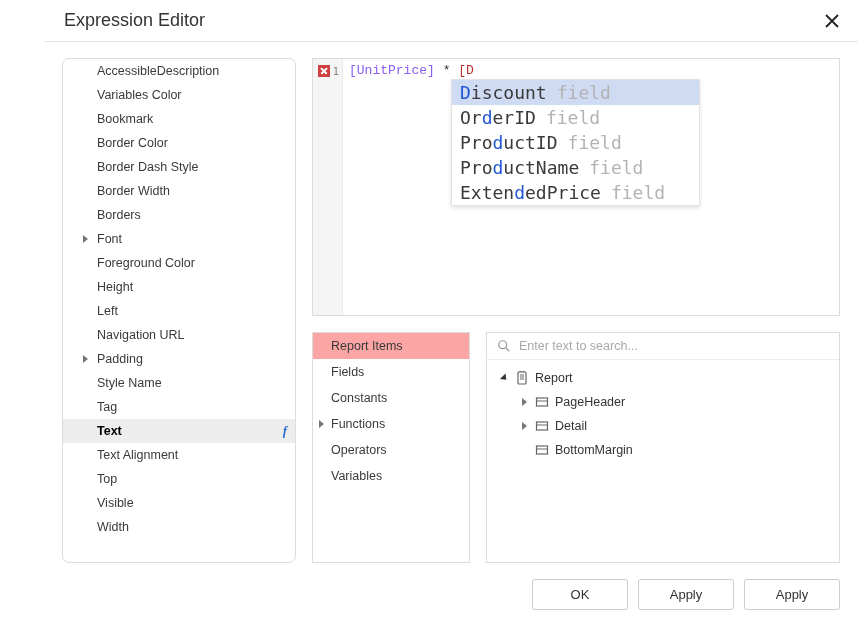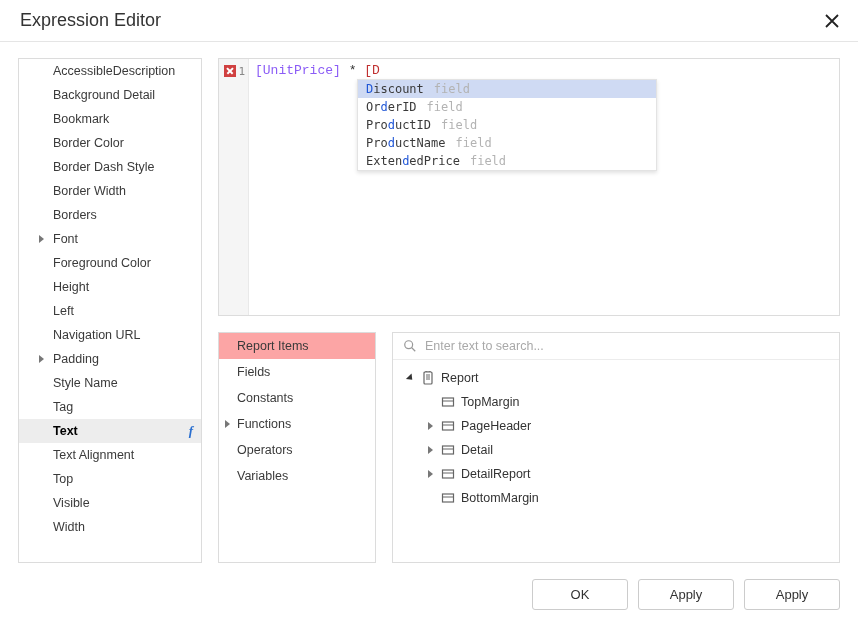--- a/index.html
+++ b/index.html
@@ -9,20 +9,21 @@
     color: #333;
     background: #fff;
     width: 858px;
     height: 626px;
     overflow: hidden;
   }
   .dialog {
     display: flex;
     flex-direction: column;
     height: 100%;
+    margin-left: 44px;
   }
   .titlebar {
     display: flex;
     align-items: center;
     justify-content: space-between;
     padding: 10px 16px 10px 20px;
     border-bottom: 1px solid #e5e5e5;
   }
   .titlebar h1 { font-size: 18px; font-weight: 400; }
   .close-btn {
@@ -35,22 +36,23 @@
     flex: 1;
     display: flex;
     gap: 16px;
     padding: 16px 18px 0 18px;
     min-height: 0;
   }
   .panel {
     border: 1px solid #dcdcdc;
   }
   .left-panel {
-    width: 184px;
+    width: 234px;
     overflow-y: auto;
+    border-radius: 7px;
   }
   .prop-list { list-style: none; }
   .prop-item {
     padding: 5px 8px 5px 34px;
     cursor: pointer;
     position: relative;
     font-size: 12.5px;
     color: #3a3a3a;
   }
   .prop-item.has-expand::before {
@@ -129,25 +131,25 @@
     position: relative;
   }
   .code-line { white-space: pre; }
   .tok-field { color: #8b5cf6; }
   .tok-op    { color: #333; }
   .tok-open  { color: #c03030; }
   .autocomplete {
     position: absolute;
     left: 108px;
     top: 20px;
-    width: 300px;
+    width: 249px;
     background: #fff;
     box-shadow: 0 2px 4px rgba(0,0,0,0.12);
     border: 1px solid #e3e3e3;
-    font-size: 12px;
+    font-size: 18px;
   }
   .ac-item {
     padding: 2px 8px;
     display: flex;
     gap: 10px;
     cursor: pointer;
   }
   .ac-item.sel { background: #cfdaf3; }
   .ac-name { font-family: Consolas, monospace; color: #3a3a3a; }
   .ac-name .hl { color: #2157d6; }
@@ -268,21 +270,21 @@
         <path d="M1 1 L13 13 M13 1 L1 13" stroke="#222" stroke-width="1.8" fill="none"></path>
       </svg>
     </div>
   </div>
 
   <div class="body">
 
     <div class="panel left-panel">
       <ul class="prop-list" id="prop-list">
           <li class="prop-item">AccessibleDescription</li>
-          <li class="prop-item">Background Detail</li>
+          <li class="prop-item">Variables Color</li>
           <li class="prop-item">Bookmark</li>
           <li class="prop-item">Border Color</li>
           <li class="prop-item">Border Dash Style</li>
           <li class="prop-item">Border Width</li>
           <li class="prop-item">Borders</li>
           <li class="prop-item has-expand">Font</li>
           <li class="prop-item">Foreground Color</li>
           <li class="prop-item">Height</li>
           <li class="prop-item">Left</li>
           <li class="prop-item">Navigation URL</li>
@@ -358,60 +360,40 @@
                 <span class="nicon">
                   <svg viewBox="0 0 14 14">
                     <rect x="3" y="1" width="8" height="12" rx="1" fill="none" stroke="#666" stroke-width="1.2"></rect>
                     <path d="M5 1 V0 H9 V1" stroke="#666" stroke-width="1.2" fill="none"></path>
                     <path d="M5 4 H9 M5 6 H9 M5 8 H9" stroke="#666" stroke-width="1"></path>
                   </svg>
                 </span>
                 <span>Report</span>
               </div>
               <div class="tree-node lvl1">
-                <span class="exp"></span>
-                <span class="nicon">
-                  <svg viewBox="0 0 14 14">
-                    <rect x="1.5" y="3" width="11" height="8" fill="none" stroke="#666" stroke-width="1.2"></rect>
-                    <path d="M1.5 6 H12.5" stroke="#666" stroke-width="1"></path>
-                  </svg>
-                </span>
-                <span>TopMargin</span>
-              </div>
-              <div class="tree-node lvl1">
                 <span class="exp has"></span>
                 <span class="nicon">
                   <svg viewBox="0 0 14 14">
                     <rect x="1.5" y="3" width="11" height="8" fill="none" stroke="#666" stroke-width="1.2"></rect>
                     <path d="M1.5 6 H12.5" stroke="#666" stroke-width="1"></path>
                   </svg>
                 </span>
                 <span>PageHeader</span>
               </div>
               <div class="tree-node lvl1">
                 <span class="exp has"></span>
                 <span class="nicon">
                   <svg viewBox="0 0 14 14">
                     <rect x="1.5" y="3" width="11" height="8" fill="none" stroke="#666" stroke-width="1.2"></rect>
                     <path d="M1.5 6 H12.5" stroke="#666" stroke-width="1"></path>
                   </svg>
                 </span>
                 <span>Detail</span>
               </div>
               <div class="tree-node lvl1">
-                <span class="exp has"></span>
-                <span class="nicon">
-                  <svg viewBox="0 0 14 14">
-                    <rect x="1.5" y="3" width="11" height="8" fill="none" stroke="#666" stroke-width="1.2"></rect>
-                    <path d="M1.5 6 H12.5" stroke="#666" stroke-width="1"></path>
-                  </svg>
-                </span>
-                <span>DetailReport</span>
-              </div>
-              <div class="tree-node lvl1">
                 <span class="exp"></span>
                 <span class="nicon">
                   <svg viewBox="0 0 14 14">
                     <rect x="1.5" y="3" width="11" height="8" fill="none" stroke="#666" stroke-width="1.2"></rect>
                     <path d="M1.5 6 H12.5" stroke="#666" stroke-width="1"></path>
                   </svg>
                 </span>
                 <span>BottomMargin</span>
               </div>
             </div>

